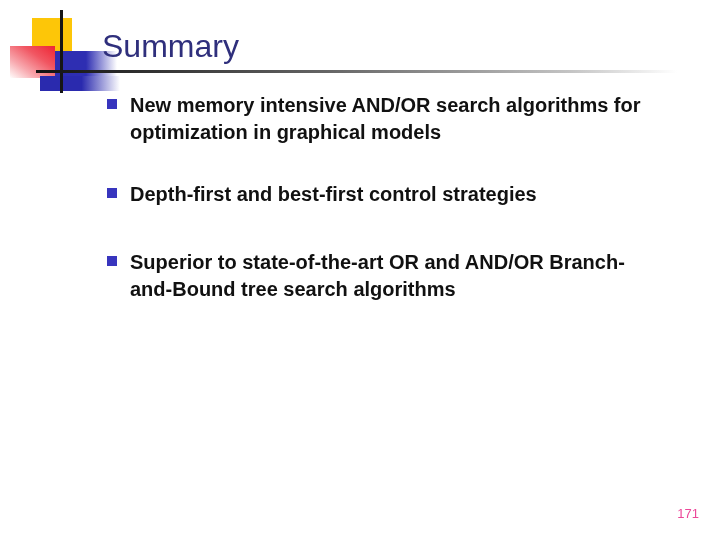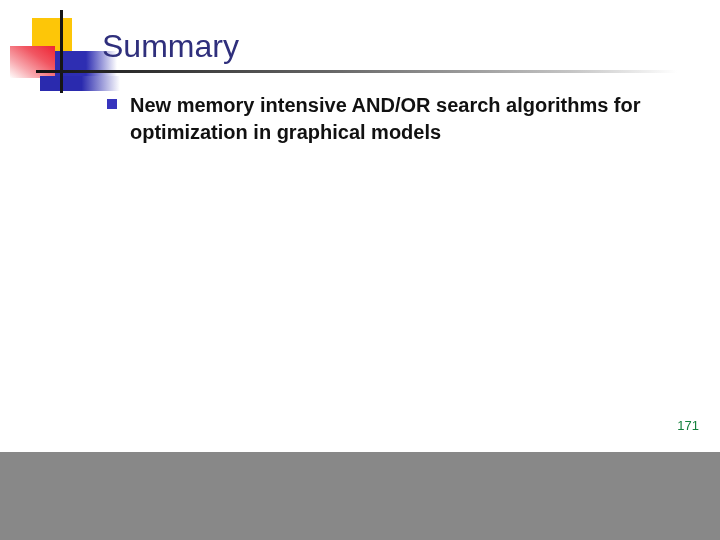--- a/index.html
+++ b/index.html
@@ -4,21 +4,21 @@
 <style>
   html, body {
     margin: 0;
     padding: 0;
     background: #888;
     font-family: "Liberation Sans", "DejaVu Sans", sans-serif;
   }
   .slide {
     position: relative;
     width: 720px;
-    height: 452px;
+    height: 540px;
     background: #ffffff;
     overflow: hidden;
     margin: 0 auto;
   }
 
   
   .deco-yellow {
     position: absolute;
     left: 32px; top: 18px;
     width: 40px; height: 34px;
@@ -95,21 +95,21 @@
     line-height: 27px;
     color: #111111;
     white-space: pre-line;
   }
 
   
   .page-number {
     position: absolute;
     right: 21px; bottom: 19px;
     font-size: 13px;
-    color: #15803d;
+    color: #ec4899;
   }
 </style>
 </head>
 <body>
 
 <div class="slide">
 
   <div>
     <div class="deco-yellow"></div>
     <div class="deco-red"></div>
@@ -120,17 +120,26 @@
   </div>
 
   <div class="title">Summary</div>
 
   <div class="content">
     <div class="bullet-item b1">
       <div class="bullet-marker"></div>
       <div class="bullet-text">New memory intensive AND/OR search algorithms for
 optimization in graphical models</div>
     </div>
+    <div class="bullet-item b2">
+      <div class="bullet-marker"></div>
+      <div class="bullet-text">Depth-first and best-first control strategies</div>
+    </div>
+    <div class="bullet-item b3">
+      <div class="bullet-marker"></div>
+      <div class="bullet-text">Superior to state-of-the-art OR and AND/OR Branch-
+and-Bound tree search algorithms</div>
+    </div>
   </div>
 
   <div class="page-number">171</div>
 
 </div>
 
 </body></html>

